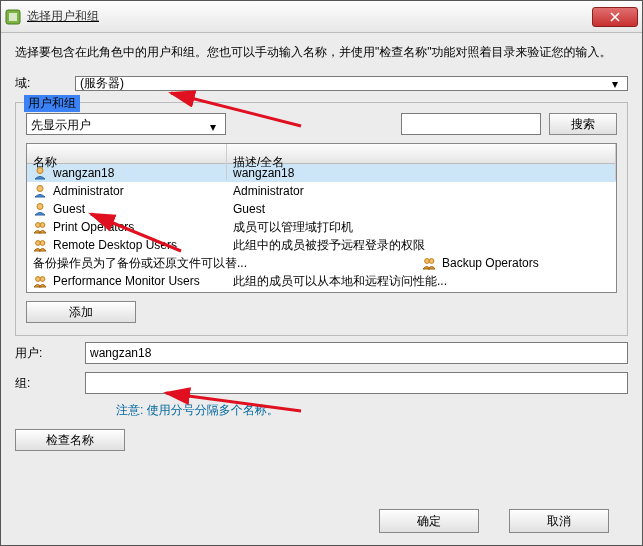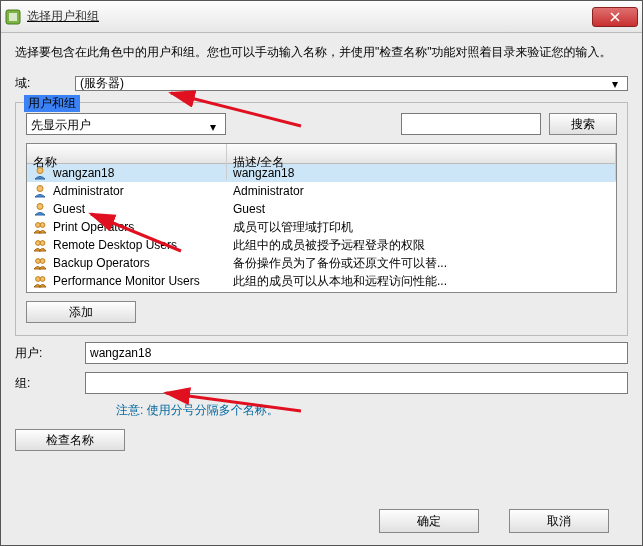--- a/index.html
+++ b/index.html
@@ -153,32 +153,32 @@
                     <circle cx="9.5" cy="5" r="2.4" fill="#f4c069" stroke="#c08020"></circle>
                     <path d="M1 13 Q5 8 8 13 Z" fill="#e0a030" stroke="#a06010"></path>
                     <path d="M6 13 Q10 8 13 13 Z" fill="#e0a030" stroke="#a06010"></path>
                   </svg>
                 </span>
                 <span>Remote Desktop Users</span>
               </div>
               <div class="lv-cell desc">此组中的成员被授予远程登录的权限</div>
             </div>
             <div class="lv-row">
+              <div class="lv-cell desc">备份操作员为了备份或还原文件可以替...</div>
               <div class="lv-cell name">
                 <span class="group-icon">
                   <svg width="14" height="14" viewBox="0 0 14 14">
                     <circle cx="5" cy="5" r="2.4" fill="#f4c069" stroke="#c08020"></circle>
                     <circle cx="9.5" cy="5" r="2.4" fill="#f4c069" stroke="#c08020"></circle>
                     <path d="M1 13 Q5 8 8 13 Z" fill="#e0a030" stroke="#a06010"></path>
                     <path d="M6 13 Q10 8 13 13 Z" fill="#e0a030" stroke="#a06010"></path>
                   </svg>
                 </span>
                 <span>Backup Operators</span>
               </div>
-              <div class="lv-cell desc">备份操作员为了备份或还原文件可以替...</div>
             </div>
             <div class="lv-row">
               <div class="lv-cell name">
                 <span class="group-icon">
                   <svg width="14" height="14" viewBox="0 0 14 14">
                     <circle cx="5" cy="5" r="2.4" fill="#f4c069" stroke="#c08020"></circle>
                     <circle cx="9.5" cy="5" r="2.4" fill="#f4c069" stroke="#c08020"></circle>
                     <path d="M1 13 Q5 8 8 13 Z" fill="#e0a030" stroke="#a06010"></path>
                     <path d="M6 13 Q10 8 13 13 Z" fill="#e0a030" stroke="#a06010"></path>
                   </svg>

